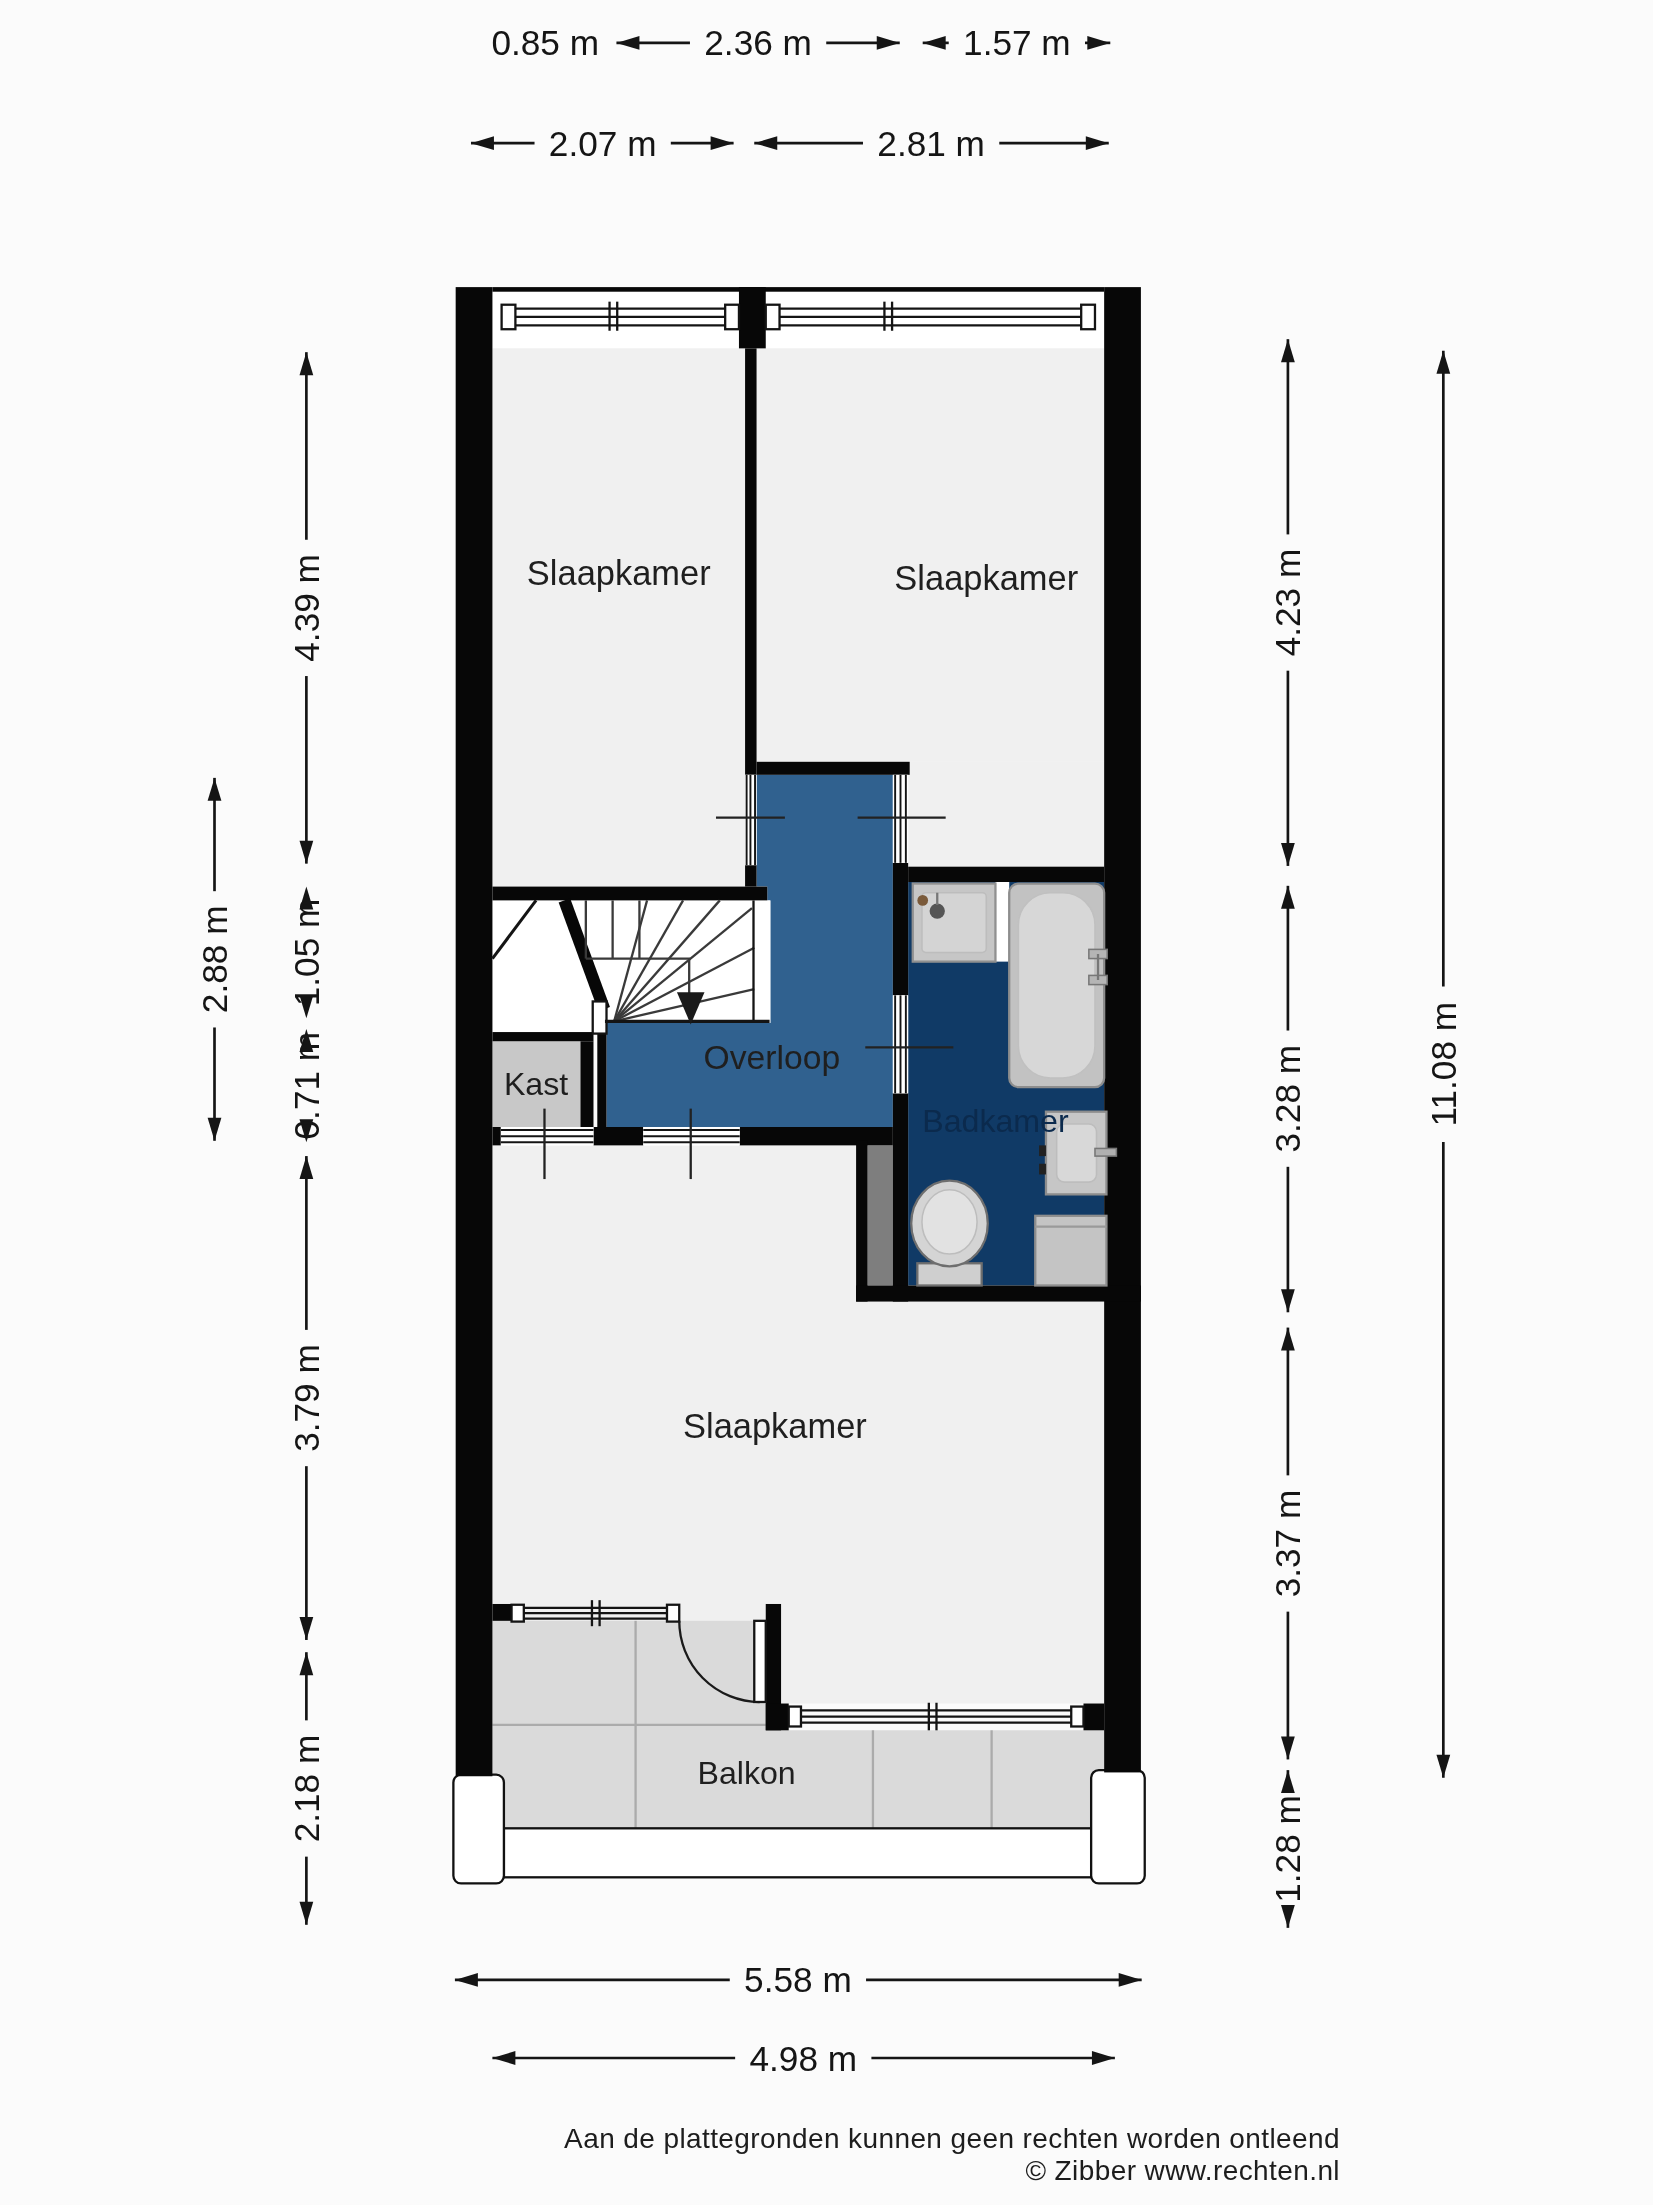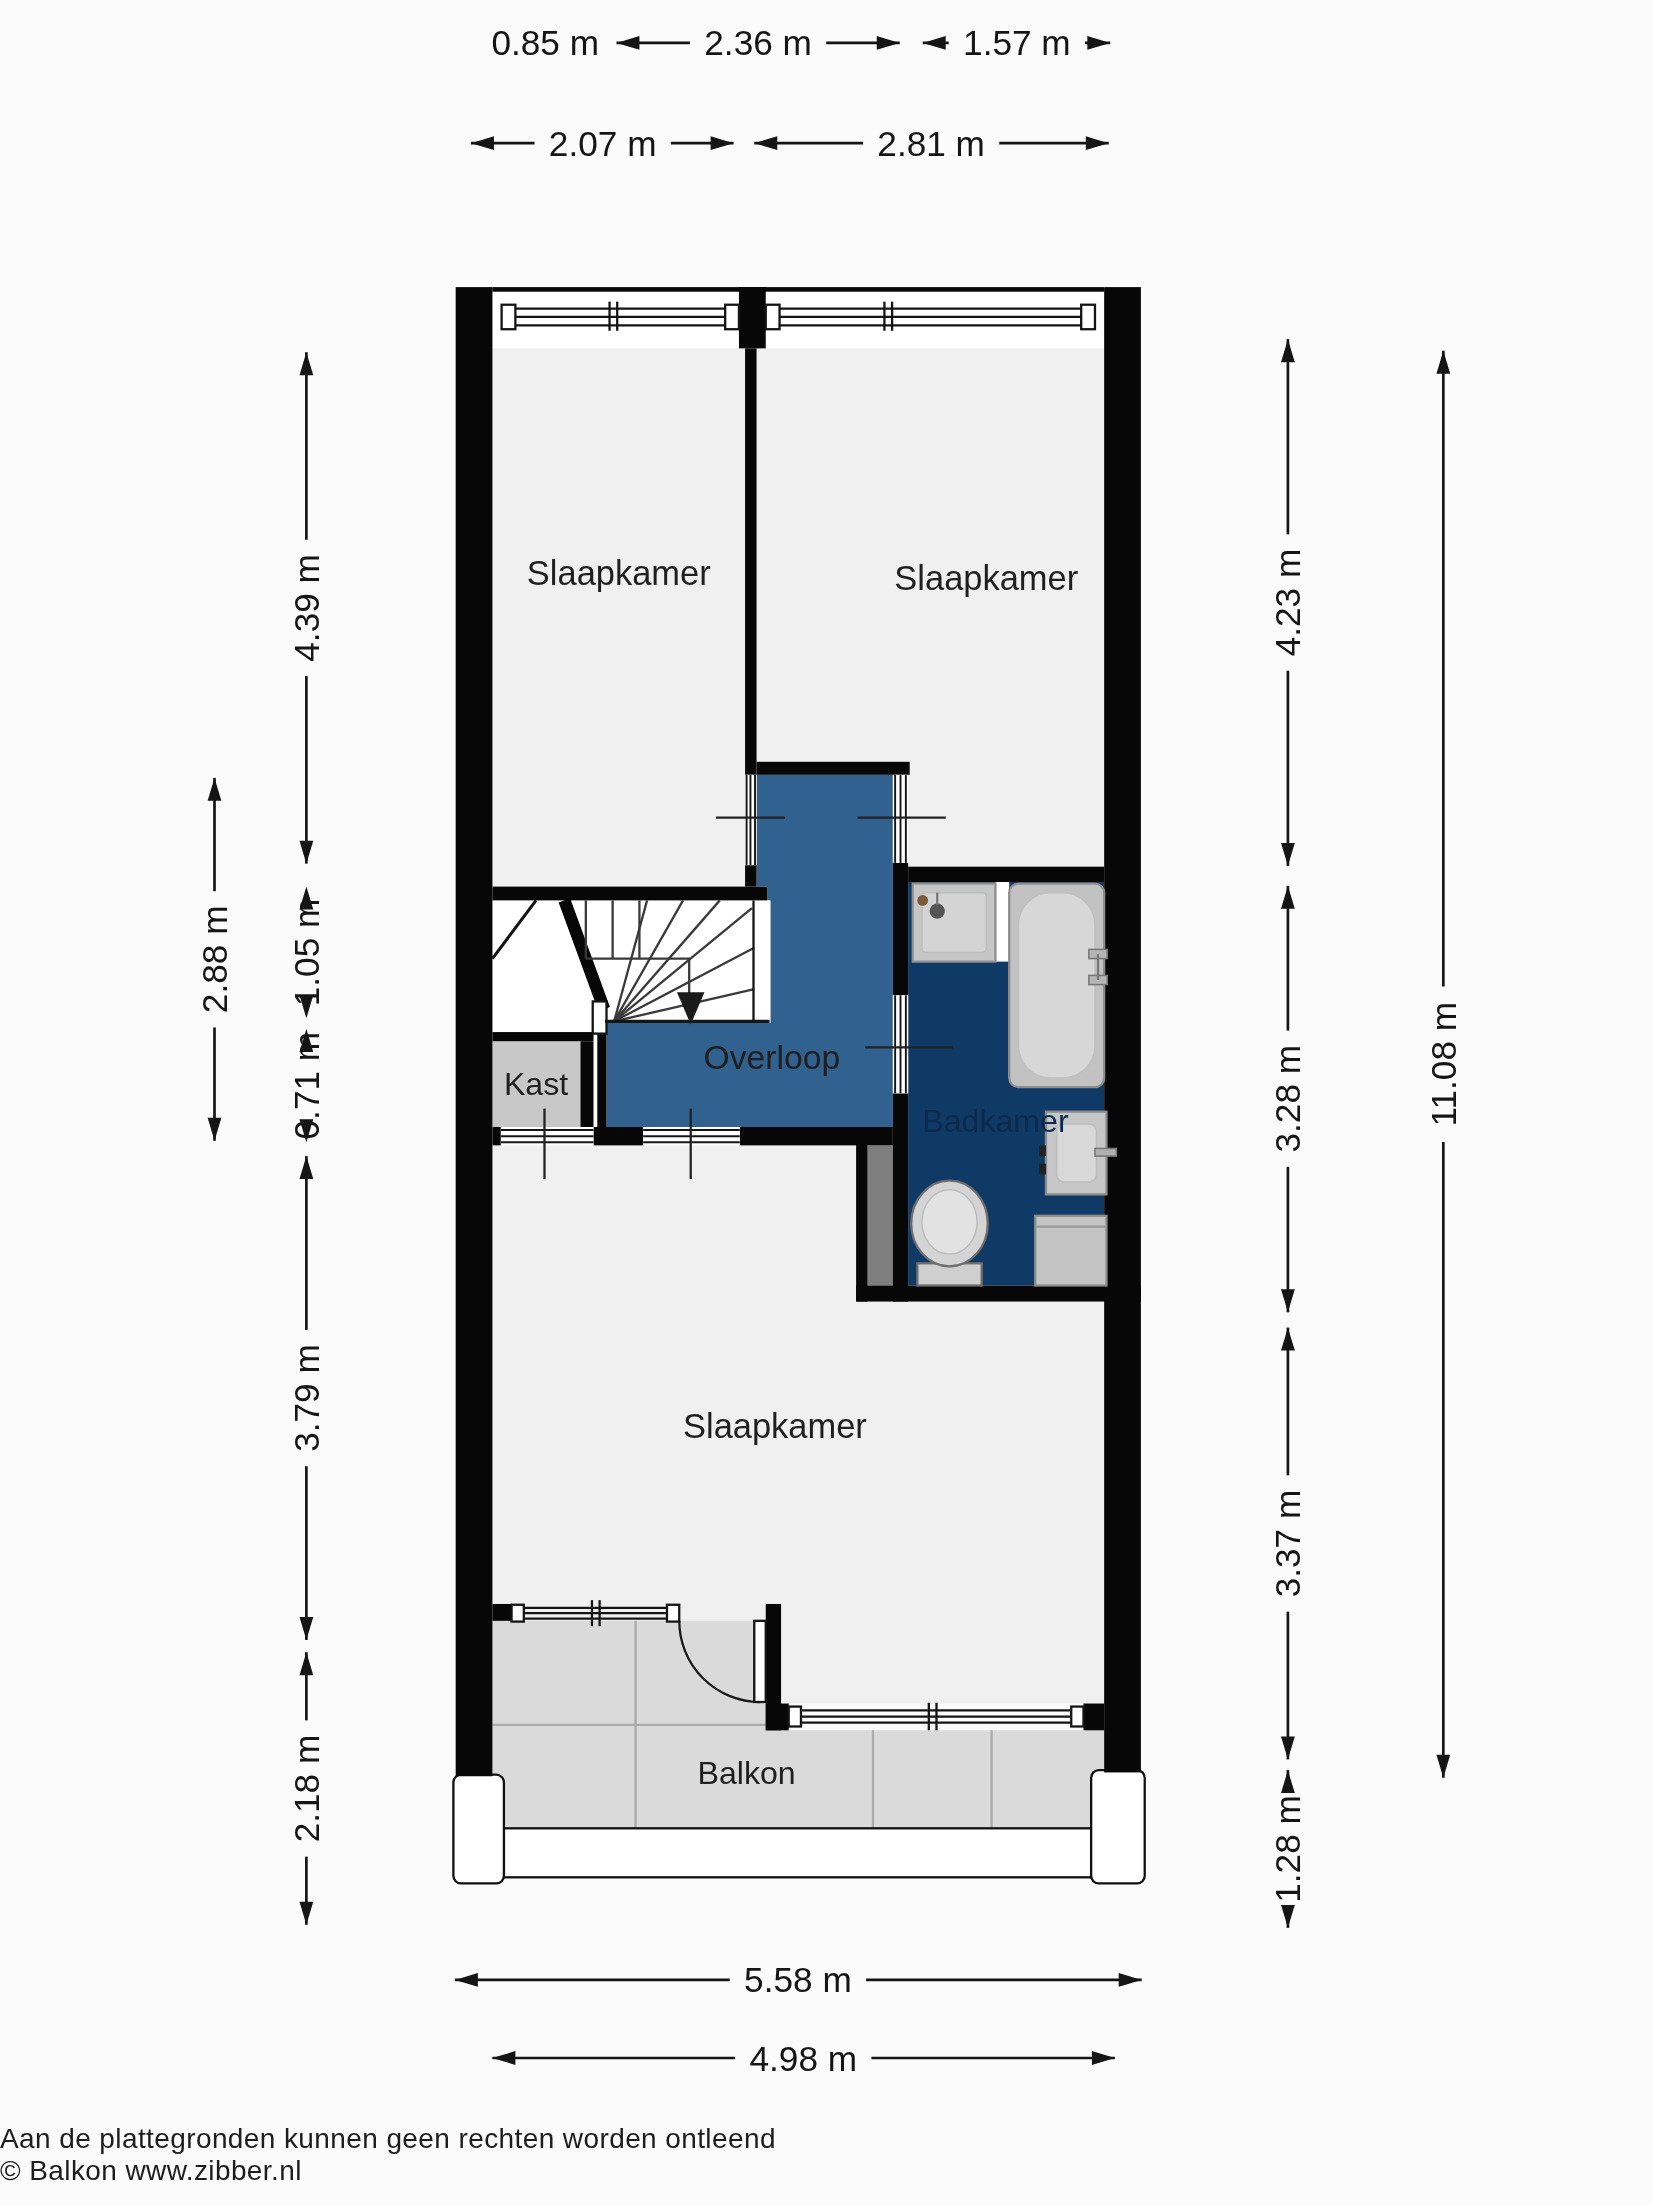--- a/index.html
+++ b/index.html
@@ -1,19 +1,19 @@
 <!DOCTYPE html>
 <html style="font-size:12.3px"><head>
 <meta charset="utf-8">
 <style>
   html,body{margin:0;padding:0;background:#fbfbfb;}
   #stage{position:relative;width:1654px;height:2205px;background:#fbfbfb;overflow:hidden;
          font-family:"Liberation Sans",sans-serif;}
   #plan-svg{position:absolute;left:0;top:0;}
-  .footer-line{position:absolute;left:0;width:1340px;text-align:left;color:#1d1d1d;
+  .footer-line{position:absolute;left:0;width:1340px;text-align:right;color:#1d1d1d;
                font-size:28px;letter-spacing:0.4px;}
   text{font-family:"Liberation Sans",sans-serif;}
 </style>
 </head>
 <body>
 
 <div id="stage">
 
 <svg id="plan-svg" width="1654" height="2205" viewBox="0 0 2160 2880">
 
@@ -350,16 +350,16 @@
           <line x1="1885" y1="458" x2="1885" y2="1288.5" stroke="#151515" stroke-width="3.5"></line>
           <line x1="1885" y1="1491.5" x2="1885" y2="2322" stroke="#151515" stroke-width="3.5"></line>
           <polygon points="1885,458 1876,488 1894,488" fill="#151515"></polygon>
           <polygon points="1885,2322 1876,2292 1894,2292" fill="#151515"></polygon>
           <text x="1885" y="1390" font-size="46" fill="#151515" text-anchor="middle" dominant-baseline="central" transform="rotate(-90 1885 1390)">11.08 m</text>
         </g>
       </g>
 </svg>
 
 <div class="footer-line" style="top:2123px;">Aan de plattegronden kunnen geen rechten worden ontleend</div>
-<div class="footer-line" style="top:2155px;">© Balkon www.zibber.nl</div>
+<div class="footer-line" style="top:2155px;">© Zibber www.rechten.nl</div>
 
 </div>
 
 
 </body></html>

